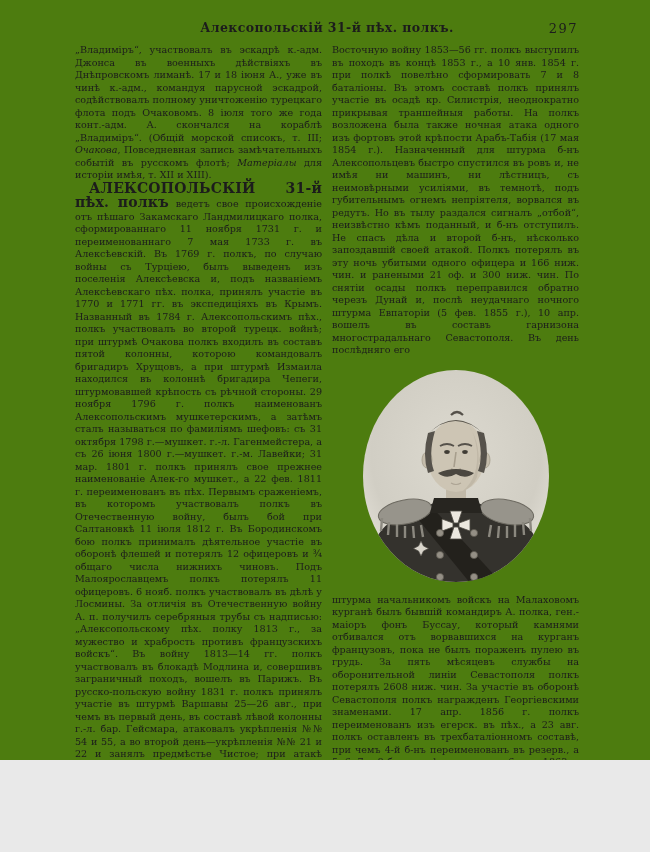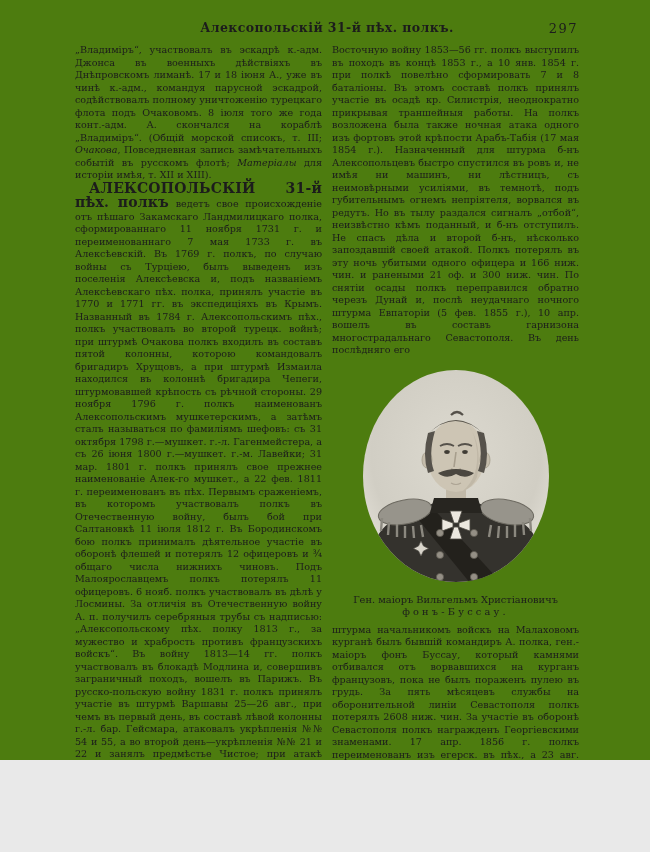--- a/index.html
+++ b/index.html
@@ -111,23 +111,19 @@
             <g fill="#948f85" stroke="#5d5951" stroke-width="0.8">
               <circle cx="85" cy="168" r="3.6"></circle>
                 <circle cx="85" cy="190" r="3.6"></circle>
                 <circle cx="85" cy="212" r="3.6"></circle>
               <circle cx="119" cy="168" r="3.6"></circle>
                 <circle cx="119" cy="190" r="3.6"></circle>
                 <circle cx="119" cy="212" r="3.6"></circle>
             </g>
           </g>
         </svg>
-        <div class="caption">
-          <div>Ген. маіоръ Вильгельмъ Христіановичъ</div>
-          <div class="caption-l2">фонъ-Буссау.</div>
-        </div>
       </div>
 
       <p>штурма начальникомъ войскъ на Малаховомъ курганѣ былъ бывшій командиръ А. полка, ген.-маіоръ фонъ Буссау, который камнями отбивался отъ ворвавшихся на курганъ французовъ, пока не былъ пораженъ пулею въ грудь. За пять мѣсяцевъ службы на оборонительной линіи Севастополя полкъ потерялъ 2608 ниж. чин. За участіе въ оборонѣ Севастополя полкъ награжденъ Георгіевскими знаменами. 17 апр. 1856 г. полкъ переименованъ изъ егерск. въ пѣх., а 23 авг. полкъ оставленъ въ трехбаталіонномъ составѣ, при чемъ 4-й б-нъ переименованъ въ резерв., а 5, 6, 7 и 8 б-ны расформированы. 6 апр. 1863 г. изъ 4-го резерв. б-на и безсрочно отпускныхъ 5 и 6 б-новъ сформированъ А. резерв. полкъ, 13 авг. того же года названный Коломенскимъ (нынѣ 119 пѣх.) полкомъ. 25 мар. 1864 г. А. полкъ къ своему прежнему наимено-</p>
     </div>
 
   </div>
 </div>
 
 </body></html>

